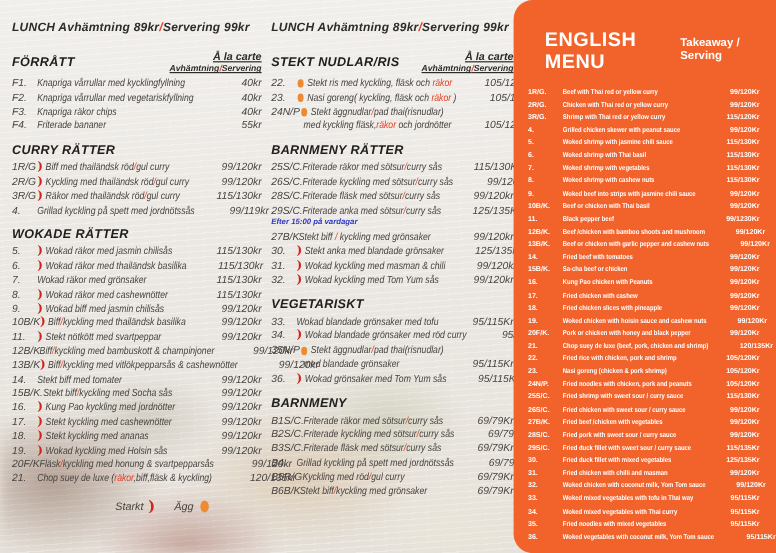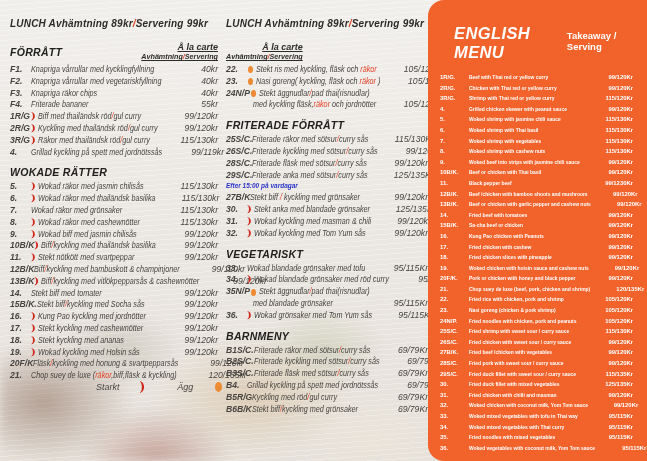--- a/index.html
+++ b/index.html
@@ -24,36 +24,36 @@
   .col-mid{left:226px;width:202px;}
   .lunch-header{font-style:italic;font-weight:bold;font-size:10px;line-height:12px;
     text-align:left;color:#2e2c29;margin:8px 0 12px;letter-spacing:.2px;}
   .section-head{display:flex;align-items:center;justify-content:space-between;margin:8px 0 3px;}
   .section-head.first{margin-top:2px;}
   .section-title{font-style:italic;font-weight:bold;font-size:10.5px;line-height:12px;color:#21201e;letter-spacing:.3px;}
   .alacarte{text-align:right;color:#2e2c29;text-decoration:underline;}
   .alacarte .l1{font-style:italic;font-weight:bold;font-size:9px;line-height:10px;}
   .alacarte .l2{font-style:italic;font-weight:bold;font-size:7.2px;line-height:9px;}
   .item-row{display:flex;align-items:baseline;font-style:italic;font-size:8.6px;line-height:11.8px;color:#474440;}
-  .item-num{flex:none;min-width:21px;font-weight:bold;}
+  .item-num{flex:none;min-width:21px;}
   .item-name{flex:1;white-space:nowrap;overflow:visible;transform:scaleX(.84);transform-origin:0 60%;}
   .item-price{flex:none;margin-left:4px;}
   .cont-indent{flex:none;width:27px;}
   .chili{color:#cf2418;font-family:"DejaVu Serif",serif;font-weight:bold;font-style:normal;font-size:10px;line-height:8px;margin-right:2px;flex:none;}
   .egg{display:inline-block;width:5px;height:7px;border-radius:50%;background:#ec8b33;margin:0 3px 0 1px;align-self:center;flex:none;}
   .red{color:#e23e23;}
   .footnote{font-style:italic;font-weight:bold;font-size:6.5px;line-height:9px;color:#2b35c8;margin:0 0 2px;}
-  .legend{display:flex;align-items:center;padding-left:86px;
-    font-style:italic;font-size:9px;color:#474440;gap:18px;}
+  .legend{display:flex;align-items:center;margin-top:12px;padding-left:86px;
+    font-style:italic;font-size:9px;color:#474440;gap:2px;}
   .legend .chili{font-size:12px;margin:0 14px 0 2px;}
   .legend .egg{width:7px;height:10px;margin-left:4px;}
   .panel{position:absolute;top:0;right:0;width:219px;height:461px;background:#f2622b;
     border-radius:16px 0 0 16px;color:#fff;box-sizing:border-box;padding:24px 14px 8px 12px;z-index:2;}
   .panel-head{display:flex;align-items:baseline;justify-content:space-between;margin:0 2px 10px 14px;}
-  .panel-title{font-style:italic;font-weight:bold;font-size:16.5px;letter-spacing:.4px;}
+  .panel-title{font-weight:bold;font-size:16.5px;letter-spacing:.4px;}
   .panel-sub{font-weight:bold;font-size:9.5px;margin-left:16px;}
   .erow{display:flex;align-items:baseline;font-weight:bold;font-size:5.9px;line-height:10.6px;letter-spacing:0;}
   .e-num{flex:none;width:29px;}
   .e-name{flex:1;white-space:nowrap;overflow:visible;transform:scaleX(.84);transform-origin:0 60%;}
   .e-price{flex:none;margin-left:3px;}
 </style>
 </head>
 <body>
 
 <div class="page">
@@ -80,20 +80,23 @@
       <div class="item-row">
         <span class="item-num">F3.</span>
         <span class="item-name"><span>Knapriga räkor chips</span></span>
         <span class="item-price">40kr</span>
       </div>
       <div class="item-row">
         <span class="item-num">F4.</span>
         <span class="item-name"><span>Friterade bananer</span></span>
         <span class="item-price">55kr</span>
       </div>
+      <div class="section-head">
+        <span class="section-title">CURRY RÄTTER</span>
+      </div>
       <div class="item-row">
         <span class="item-num">1R/G</span>
         <span class="chili">)</span>
         <span class="item-name"><span>Biff med thailändsk röd</span><span class="red">/</span><span>gul curry</span></span>
         <span class="item-price">99/120kr</span>
       </div>
       <div class="item-row">
         <span class="item-num">2R/G</span>
         <span class="chili">)</span>
         <span class="item-name"><span>Kyckling med thailändsk röd</span><span class="red">/</span><span>gul curry</span></span>
@@ -212,20 +215,21 @@
       <div class="legend">
         <span>Starkt</span>
         <span class="chili">)</span>
         <span>Ägg</span>
         <span class="egg"></span>
       </div>
     </div>
   <div class="col col-mid" id="col-mid">
       <div class="lunch-header"><span>LUNCH Avhämtning 89kr</span><span class="red">/</span><span>Servering 99kr</span></div>
       <div class="section-head first">
+        <span class="section-title">STEKT NUDLAR/RIS</span>
         <div class="alacarte">
           <div class="l1">Å la carte</div>
           <div class="l2"><span>Avhämtning</span><span class="red">/</span><span>Servering</span></div>
         </div>
       </div>
       <div class="item-row">
         <span class="item-num">22.</span>
         <span class="egg"></span>
         <span class="item-name"><span>Stekt ris med kyckling, fläsk och </span><span class="red">räkor</span></span>
         <span class="item-price">105/120Kr</span>
@@ -240,21 +244,21 @@
         <span class="item-num">24N/P</span>
         <span class="egg"></span>
         <span class="item-name"><span>Stekt äggnudlar</span><span class="red">/</span><span>pad thai(risnudlar)</span></span>
       </div>
       <div class="item-row">
         <span class="cont-indent"></span>
         <span class="item-name"><span>med kyckling fläsk,</span><span class="red">räkor</span><span> och jordnötter</span></span>
         <span class="item-price">105/120Kr</span>
       </div>
       <div class="section-head">
-        <span class="section-title">FRITERADE FÖRRÅTT</span>
+        <span class="section-title">BARNMENY RÄTTER</span>
       </div>
       <div class="item-row">
         <span class="item-num">25S/C.</span>
         <span class="item-name"><span>Friterade räkor med sötsur</span><span class="red">/</span><span>curry sås</span></span>
         <span class="item-price">115/130Kr</span>
       </div>
       <div class="item-row">
         <span class="item-num">26S/C.</span>
         <span class="item-name"><span>Friterade kyckling med sötsur</span><span class="red">/</span><span>curry sås</span></span>
         <span class="item-price">99/120kr</span>

